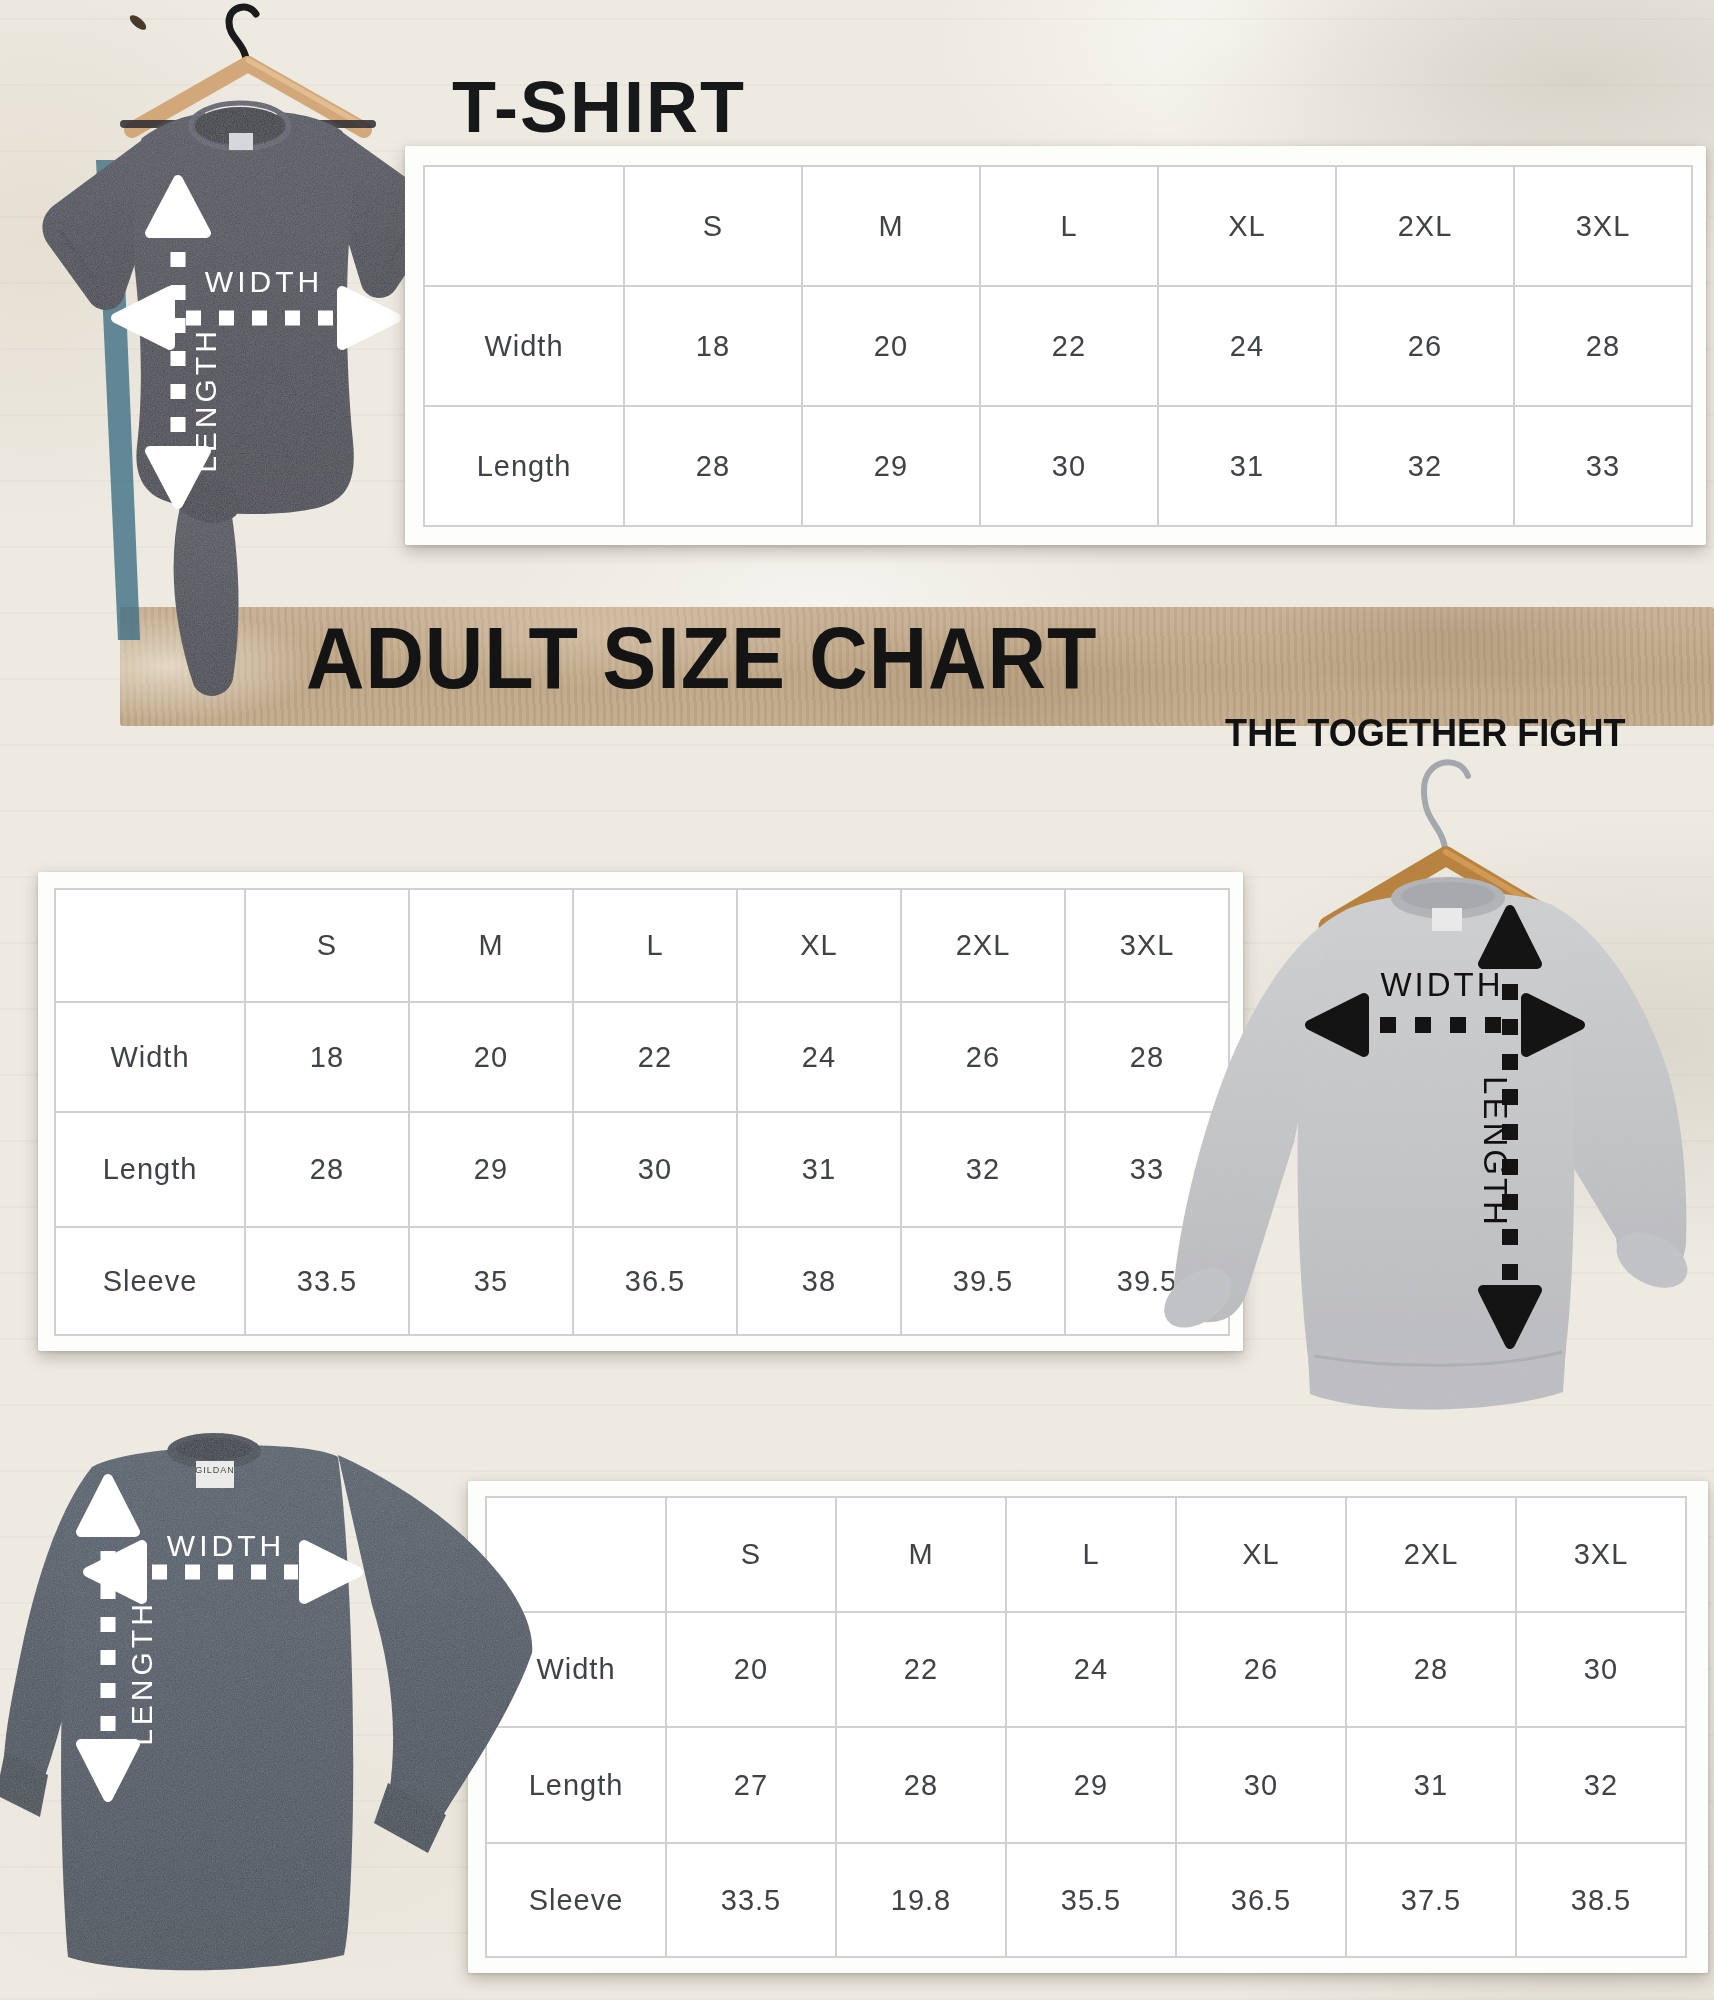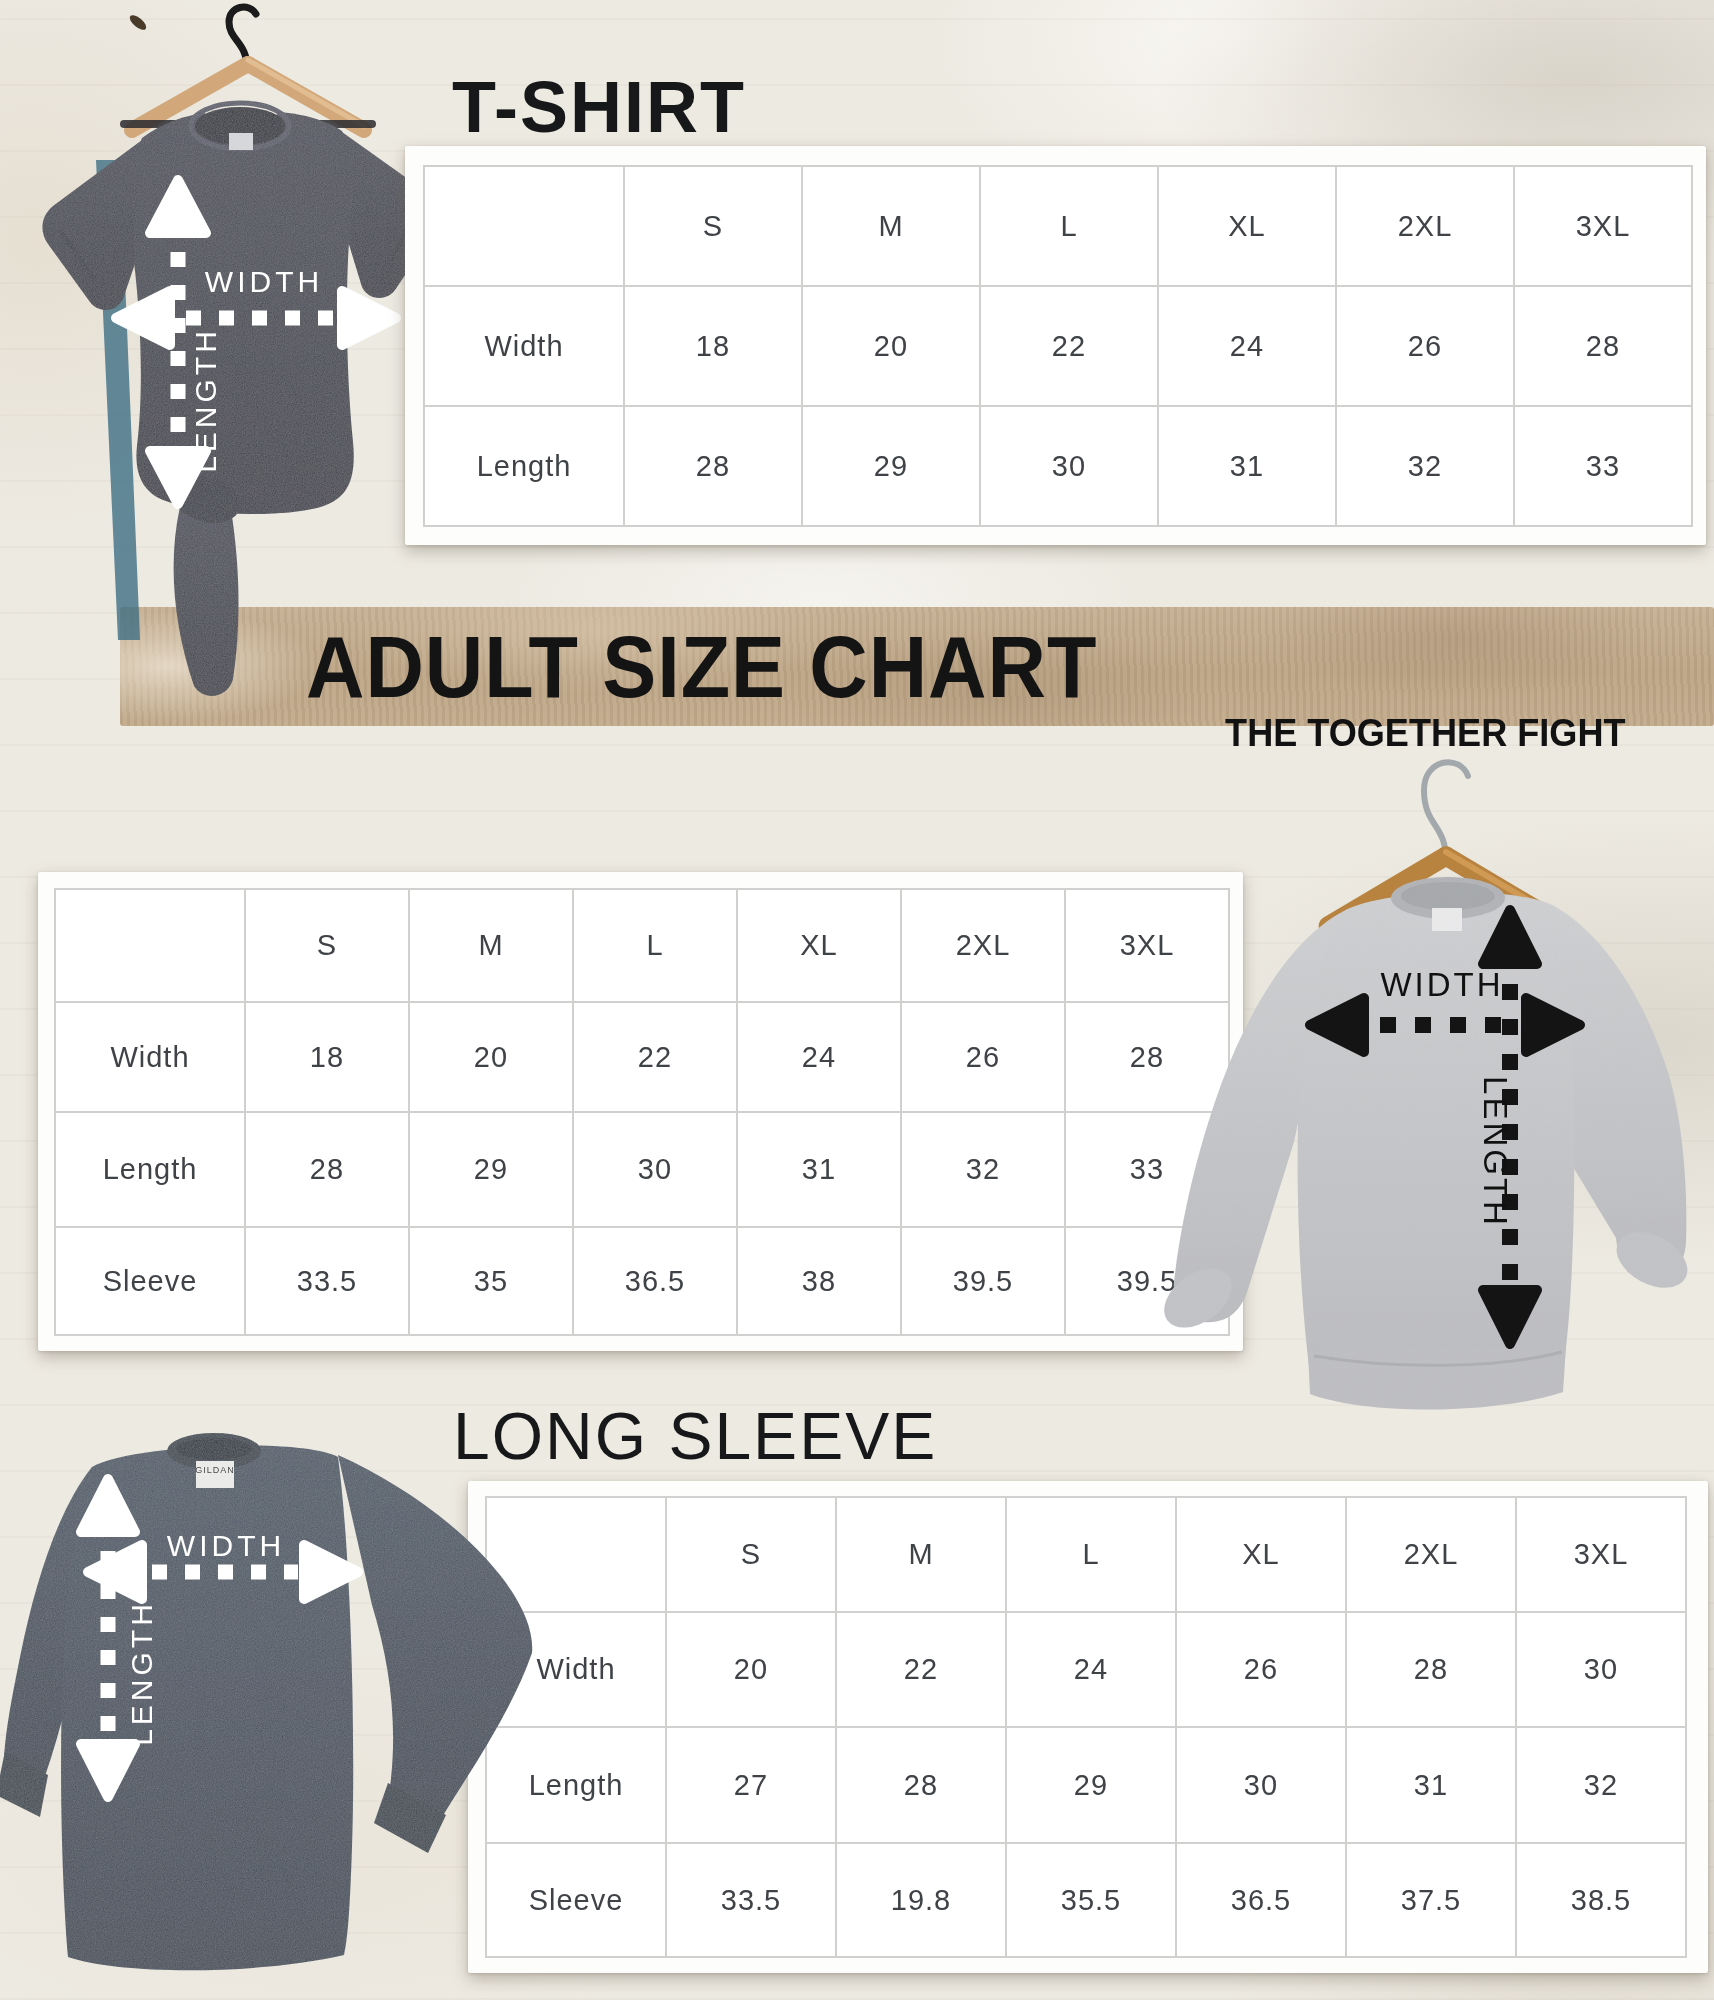--- a/index.html
+++ b/index.html
@@ -37,21 +37,21 @@
   }
   table.size-table td{
     border:2px solid #d0d0cf;text-align:center;vertical-align:middle;
     font-size:29px;color:#3f4246;padding:0;letter-spacing:1px;
   }
   #tshirt-table{left:423px;top:165px;width:1268px;z-index:5;}
   #sweatshirt-table{left:54px;top:888px;width:1174px;z-index:5;}
   #longsleeve-table{left:485px;top:1496px;width:1200px;z-index:5;}
   #banner{
     position:absolute;left:120px;top:607px;width:1594px;height:119px;z-index:2;
-    display:flex;align-items:center;border-radius:3px;
+    display:flex;border-radius:3px;
     background-image:
       radial-gradient(220px 80px at 3% 50%, rgba(240,231,216,.75), rgba(240,231,216,0) 70%),
       radial-gradient(300px 100px at 55% 75%, rgba(146,120,92,.22), rgba(146,120,92,0) 70%),
       radial-gradient(280px 90px at 84% 25%, rgba(150,124,96,.28), rgba(150,124,96,0) 70%),
       radial-gradient(350px 90px at 30% 20%, rgba(222,205,180,.5), rgba(222,205,180,0) 70%),
       repeating-linear-gradient(88deg, rgba(122,97,70,.10) 0 3px, rgba(214,194,168,.12) 3px 7px),
       linear-gradient(180deg,#c8b296,#bda687 55%,#c3ac8e);
   }
   #banner-title{
     display:inline-block;margin-left:186px;font-size:88px;font-weight:700;color:#141414;
@@ -135,21 +135,20 @@
       <polygon points="178,504 150,451 206,451" stroke-width="10" stroke-linejoin="round"></polygon>
       <polygon points="116,318 170,291 170,345" stroke-width="10" stroke-linejoin="round"></polygon>
       <line x1="186" y1="318" x2="336" y2="318" stroke-width="15" stroke-dasharray="15 18"></line>
       <polygon points="396,318 342,291 342,345" stroke-width="10" stroke-linejoin="round"></polygon>
     </g>
     <text x="264" y="292" text-anchor="middle" font-size="30" letter-spacing="4" fill="#ffffff">WIDTH</text>
     <text x="216" y="400" text-anchor="middle" font-size="30" letter-spacing="4" fill="#ffffff" transform="rotate(-90 216 400)">LENGTH</text>
   </svg>
 
   <div class="title" id="tshirt-title">T-SHIRT</div>
-  <div class="title" id="longsleeve-title">LONG SLEEVE</div>
 
   <div id="banner">
     <span id="banner-title">ADULT SIZE CHART</span>
   </div>
   <div id="brand-line">THE TOGETHER FIGHT</div>
 
   <div class="sheet" id="tshirt-sheet"></div>
   <table class="size-table" id="tshirt-table">
     <colgroup>
         <col style="width:200px">

